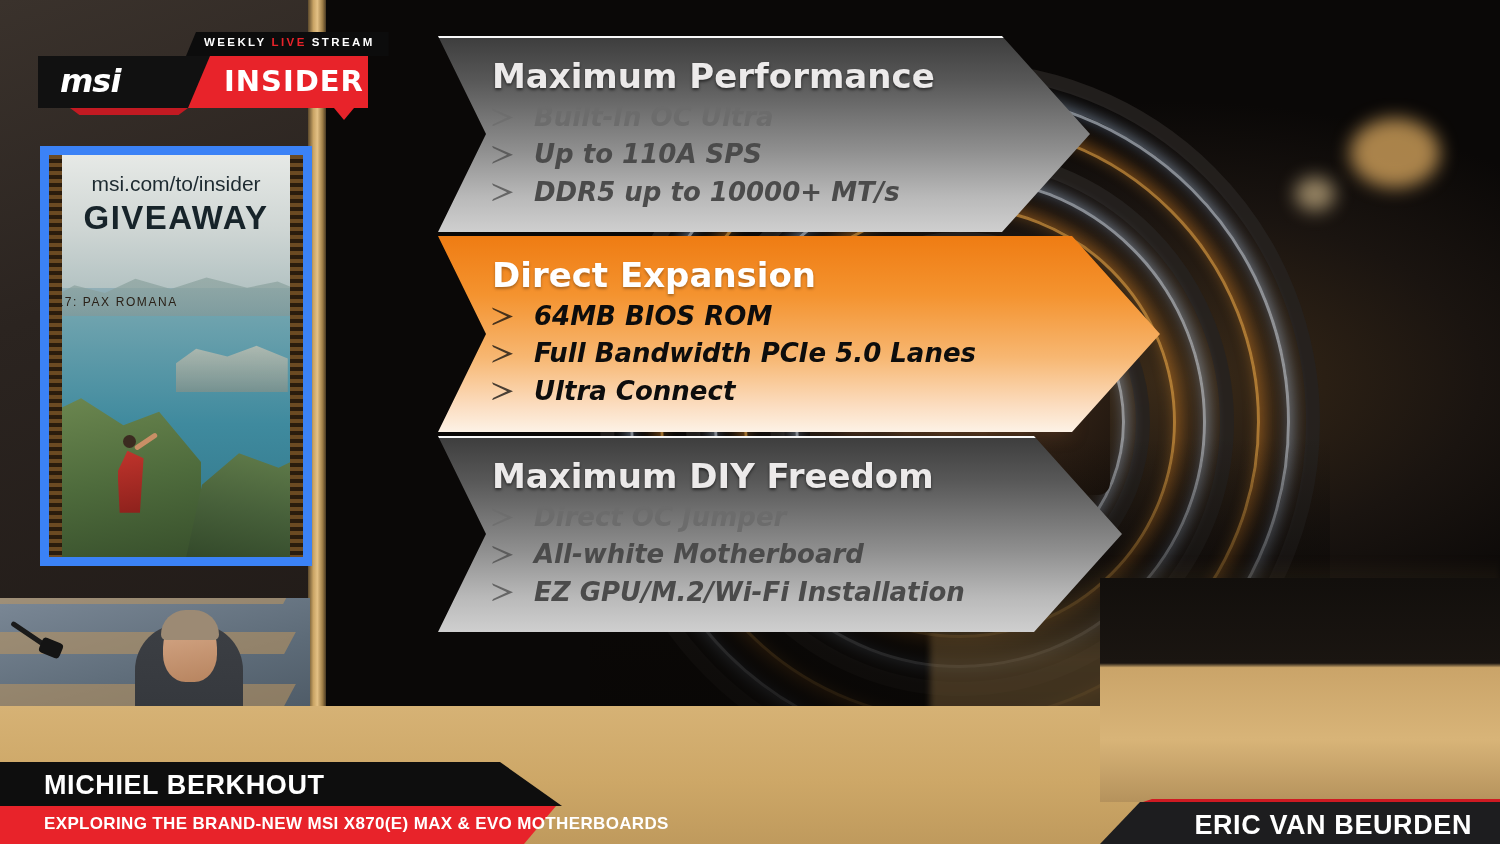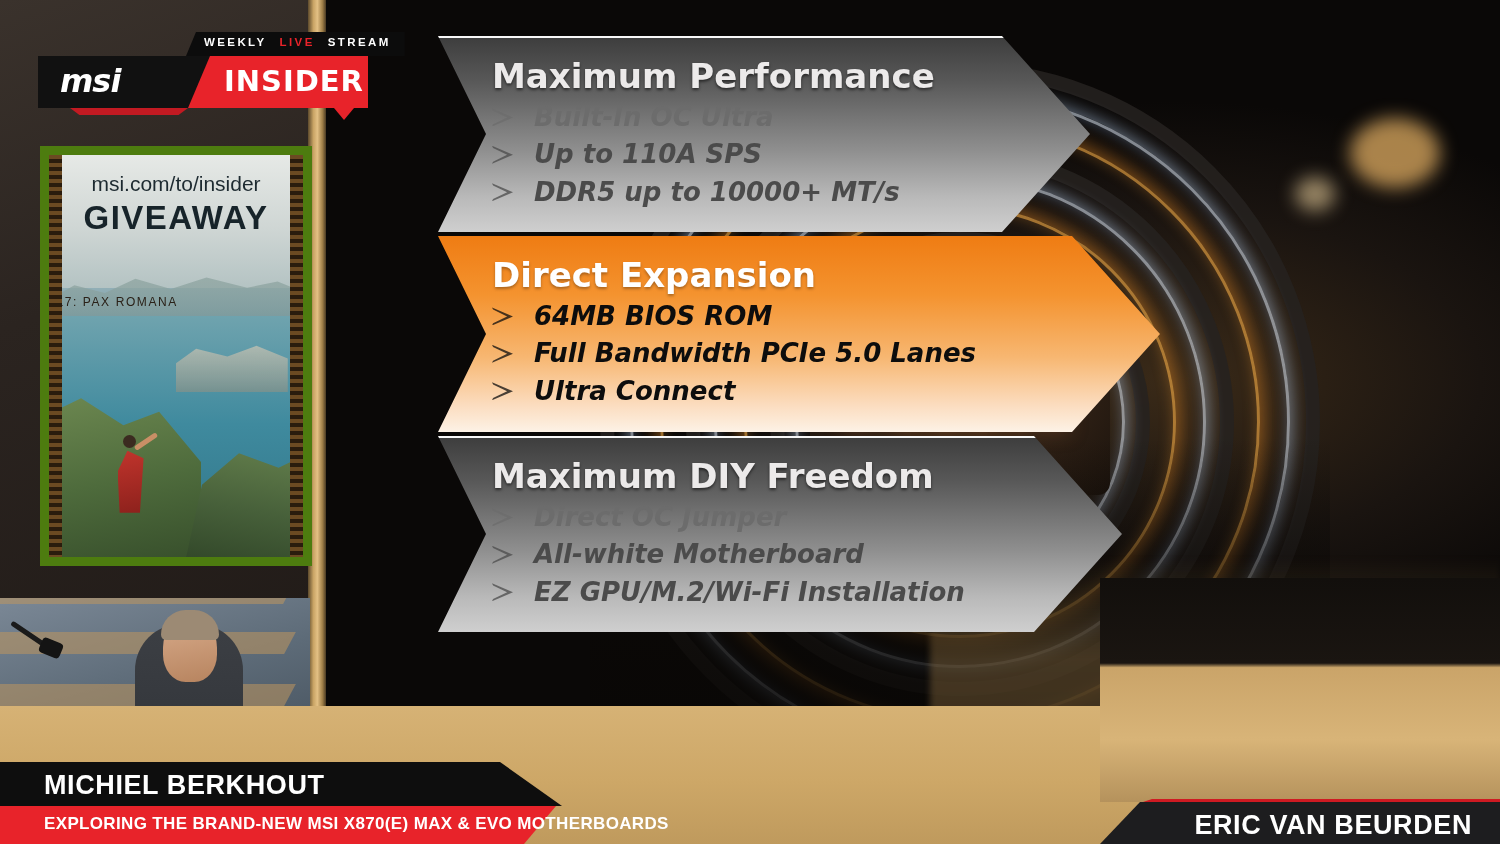--- a/index.html
+++ b/index.html
@@ -41,39 +41,39 @@
       background:linear-gradient(90deg,#5d4a2c 0%, #c9a465 30%, #e3c084 52%, #a07f48 80%, #4a3a22 100%);}
 
   
   .left-panel{position:absolute;left:0;top:0;width:310px;height:712px;overflow:hidden;}
   .panel-bg{position:absolute;inset:0;background:linear-gradient(160deg,#3a322c 0%,#2b2420 40%,#201a17 100%);}
 
   
   .logo-wrap{position:absolute;left:38px;top:32px;width:330px;height:86px;}
   .wls{position:absolute;left:148px;top:0;height:24px;background:#0c0c0c;
        padding:0 14px 4px 18px;clip-path:polygon(10px 0,100% 0,100% 100%,0 100%);
-       display:flex;align-items:center;gap:13px;}
+       display:flex;align-items:center;gap:5px;}
   .wls span{font-size:11.5px;font-weight:700;letter-spacing:2.4px;color:#fff;}
   .wls span.red{color:#e8232a;}
   .logo-bar{position:absolute;left:0;top:24px;height:52px;width:330px;}
   .logo-black{position:absolute;left:0;top:0;width:175px;height:52px;background:#111;}
   .logo-red{position:absolute;left:150px;top:0;width:180px;height:52px;background:#e8232a;
       clip-path:polygon(22px 0,100% 0,100% 100%,0 100%);}
   .msi-txt{position:absolute;left:22px;top:6px;font-size:32px;font-weight:800;
       font-style:italic;color:#fff;letter-spacing:-1px;font-family:"DejaVu Sans",sans-serif;}
   .ins-txt{position:absolute;left:186px;top:8px;font-size:29px;font-weight:700;
       color:#fff;letter-spacing:1px;font-family:"DejaVu Sans",sans-serif;}
   .logo-tab{position:absolute;left:296px;top:76px;width:20px;height:12px;background:#e8232a;
       clip-path:polygon(0 0,100% 0,50% 100%);}
   .logo-underline{position:absolute;left:32px;top:76px;width:118px;height:7px;background:#c21a22;
       clip-path:polygon(0 0,100% 0,92% 100%,8% 100%);}
 
   
   .poster{position:absolute;left:40px;top:146px;width:272px;height:420px;
-      background:#4d7c0f;padding:9px;}
+      background:#3b82f6;padding:9px;}
   .poster-inner{position:relative;width:100%;height:100%;overflow:hidden;
       background:linear-gradient(180deg,#d9dfe2 0%,#b9c7cc 18%,#7fa3ac 40%,#4d8d9e 62%,#3d7f91 100%);}
   .poster-sky{position:absolute;left:0;top:0;right:0;height:33%;
       background:linear-gradient(180deg,#e6e9e6 0%,#cfd6d4 55%,#b4c3c3 100%);}
   .poster-hills{position:absolute;left:0;top:26%;right:0;height:16%;
       background:linear-gradient(180deg,rgba(150,170,165,.85),rgba(120,148,148,.6));
       clip-path:polygon(0 62%,10% 40%,22% 52%,34% 30%,48% 46%,62% 28%,78% 44%,90% 34%,100% 50%,100% 100%,0 100%);}
   .poster-water{position:absolute;left:0;top:40%;right:0;bottom:0;
       background:linear-gradient(180deg,#6fa3ae 0%,#3f8a9e 45%,#2f7386 100%);}
   .poster-land{position:absolute;left:-4%;bottom:0;width:64%;height:42%;

